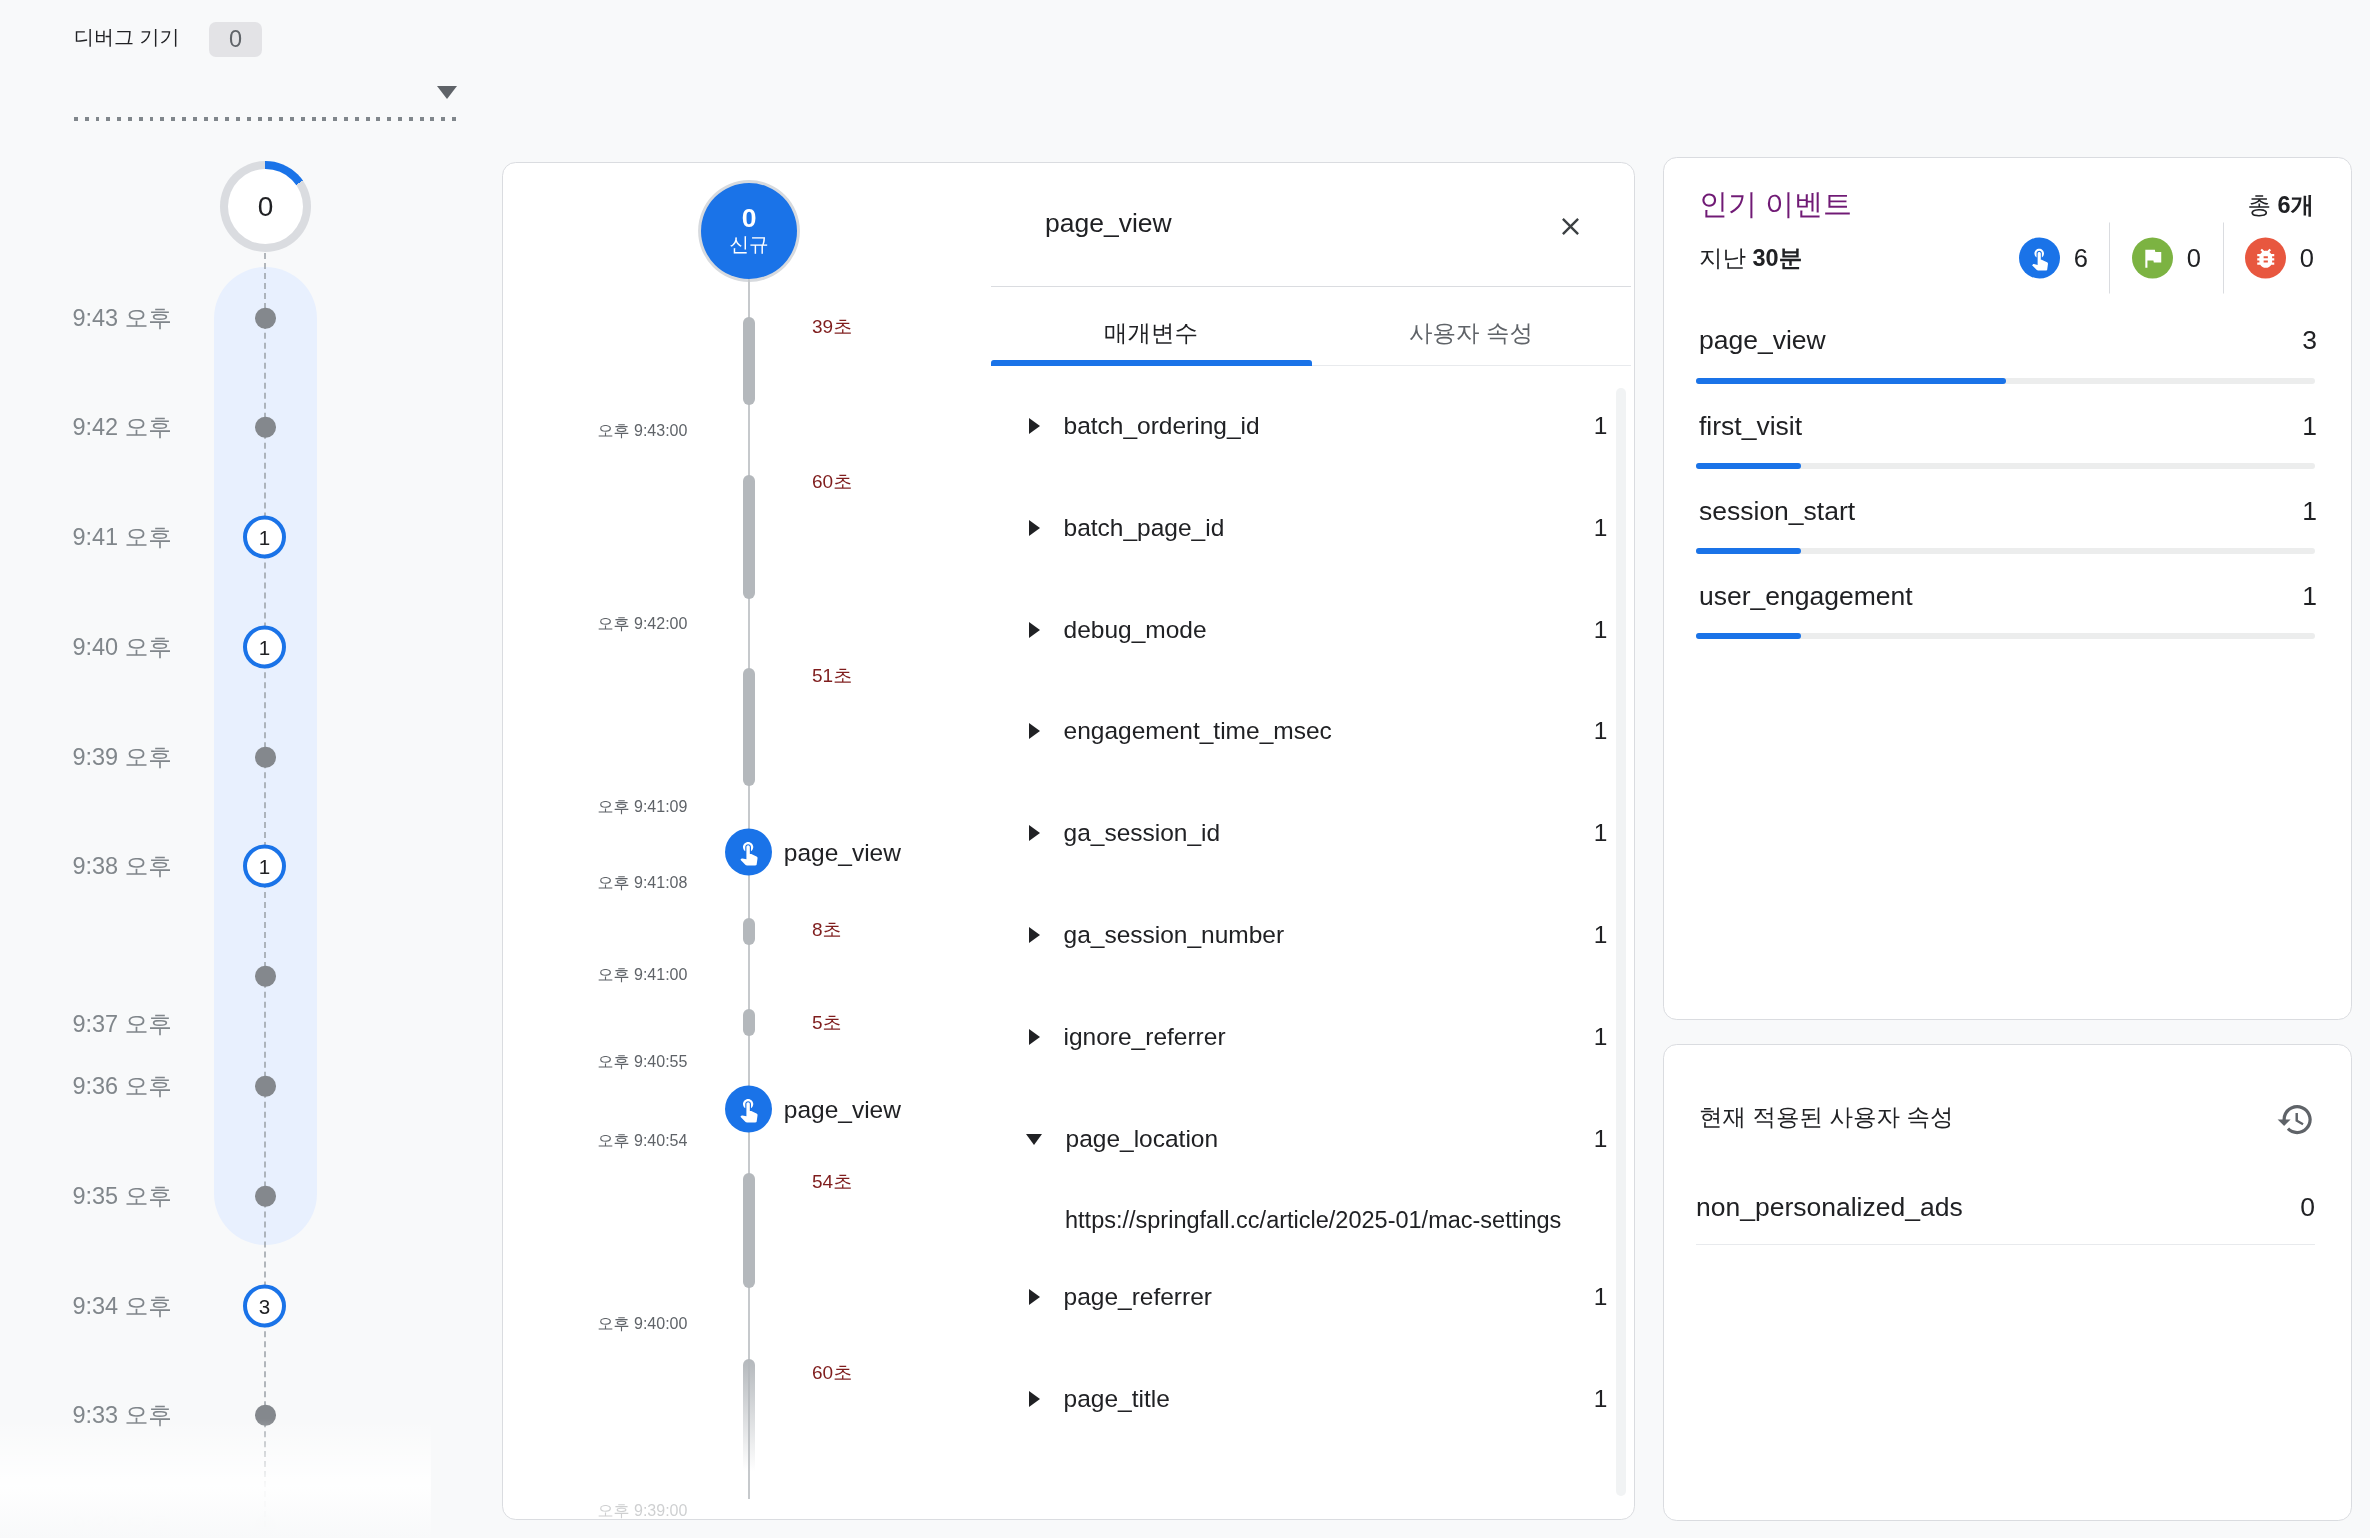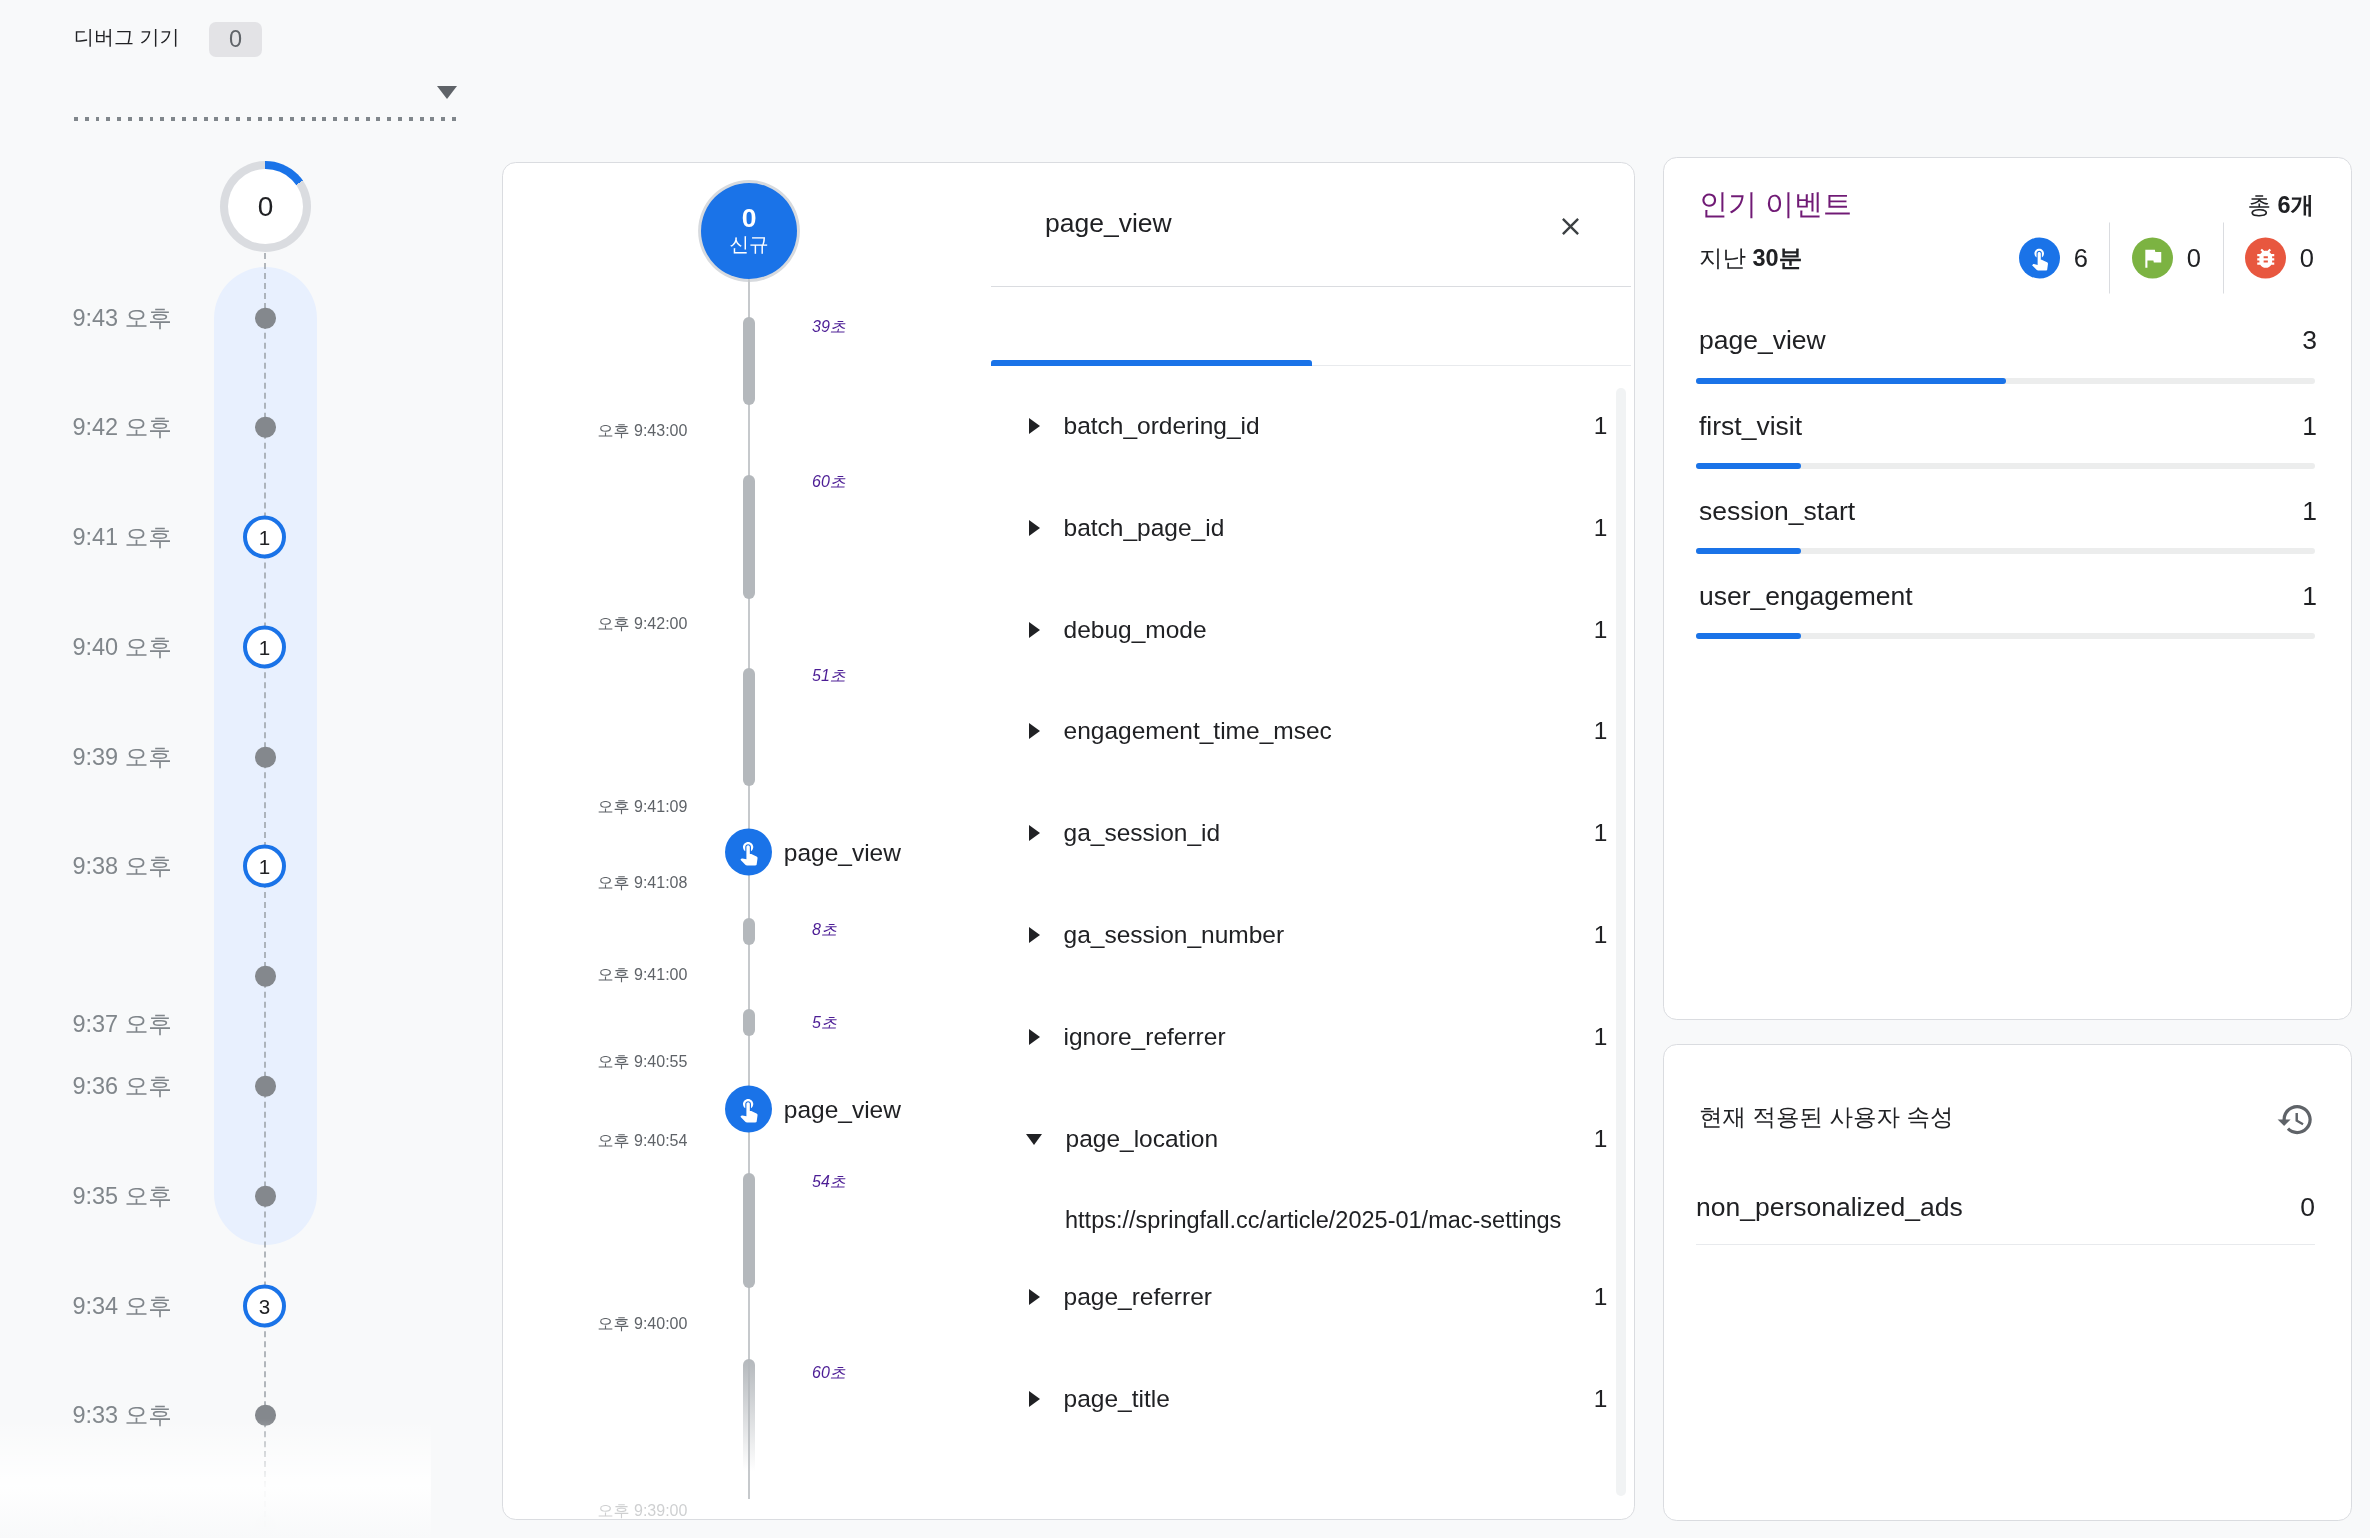--- a/index.html
+++ b/index.html
@@ -47,21 +47,21 @@
 
   
   .badge-circle{left:198px;top:19.6px;width:96px;height:96px;border-radius:50%;background:#1a73e8;
     box-shadow:0 0 0 2.9px #d7dade;display:flex;flex-direction:column;align-items:center;justify-content:center;color:#fff;}
   .badge-count{font-size:26.5px;font-weight:bold;line-height:1.05;}
   .badge-label{font-size:19.6px;line-height:1.15;}
   .s-line{left:245px;top:116px;width:2px;height:1220px;background:#c6c9cc;}
   .s-capsule{left:240px;width:11.8px;border-radius:5.9px;background:#b4b8bc;}
   .s-capsule.fade{background:linear-gradient(180deg,#b4b8bc 0%,rgba(180,184,188,0) 95%);}
   .s-time{width:157px;text-align:right;font-size:16px;color:#5f6368;left:27.4px;transform:translateY(-50%);}
-  .s-dur{left:309px;font-size:16px;font-style:italic;color:#4c1d95;transform:translateY(-50%);}
+  .s-dur{left:309px;font-size:19px;color:#7f1d1d;transform:translateY(-50%);}
   .s-event{left:222px;transform:translateY(-50%);display:flex;align-items:center;gap:11.8px;cursor:pointer;}
   .ev-icon{width:47px;height:47px;border-radius:50%;background:#1a73e8;display:flex;align-items:center;justify-content:center;flex:0 0 auto;}
   .s-event-label{font-size:24.5px;color:#202124;}
 
   
   .dp-title{left:542px;top:45px;font-size:26.5px;color:#202124;}
   .dp-close{left:1051px;top:47px;width:33px;height:33px;cursor:pointer;display:flex;align-items:center;justify-content:center;}
   .dp-div1{left:488px;top:123px;width:640px;height:1px;background:#dadce0;}
   .dp-tabs{left:488px;top:137px;width:640px;height:65px;display:flex;}
   .dp-tab{flex:1;display:flex;align-items:center;justify-content:center;font-size:23.5px;color:#5f6368;cursor:pointer;}
@@ -193,20 +193,24 @@
          </div>
       </div>
 
     <div class="abs dp-title">page_view</div>
     <div class="abs dp-close">
       <svg width="29" height="29" viewBox="0 0 24 24">
           <path fill="#3c4043" d="M19 6.41L17.59 5 12 10.59 6.41 5 5 6.41 10.59 12 5 17.59 6.41 19 12 13.41 17.59 19 19 17.59 13.41 12z"></path>
         </svg>
     </div>
     <div class="abs dp-div1"></div>
+    <div class="abs dp-tabs" id="dp-tabs">
+        <div class="dp-tab active">매개변수</div>
+        <div class="dp-tab ">사용자 속성</div>
+      </div>
     <div class="abs dp-div2"></div>
     <div class="abs dp-indicator"></div>
     <div id="param-rows">
         <div class="abs p-row" style="top:263px">
            <span class="tri closed"></span>
            <span class="p-name">batch_ordering_id</span>
            <span class="p-val">1</span>
          </div>
         <div class="abs p-row" style="top:365px">
            <span class="tri closed"></span>

